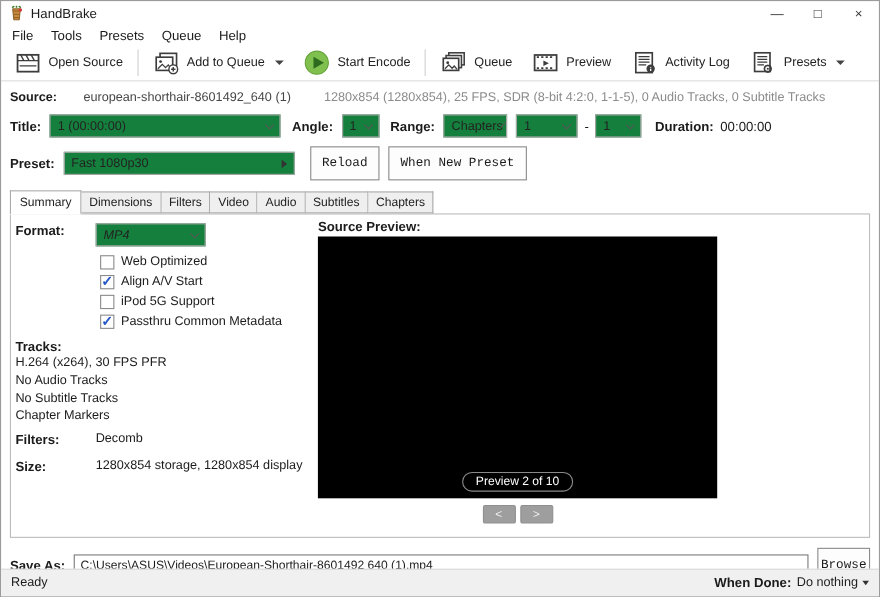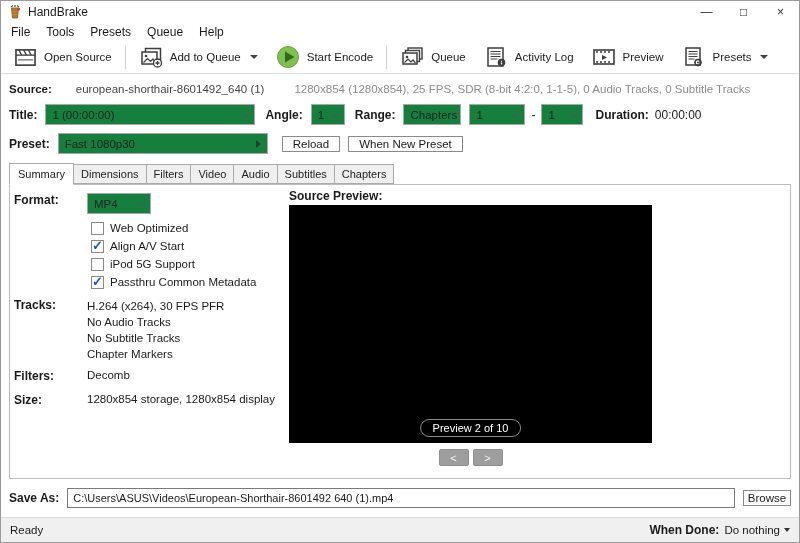--- a/index.html
+++ b/index.html
@@ -63,23 +63,23 @@
   .c-rfrom { width: 56px; margin-right: 6px; }
   .c-rto   { width: 42px; margin-right: 12px; }
   .gap-l { margin-left: 10px; }
   .range-dash { margin: 0 6px 0 0; }
 
   
   .preset-row { margin: 8px 0 0 8px; display: flex; align-items: center; }
   .preset-row .blabel { margin-right: 8px; }
   .c-preset { width: 210px; }
   .btn {
-    height: 16px; background: #fdfdfd; border: 1px solid #8a8a8a;
+    height: 31px; background: #fdfdfd; border: 1px solid #8a8a8a;
     font-size: 11.5px; padding: 0 10px; display: inline-flex; align-items: center; justify-content: center;
-    font-family: Liberation Sans, sans-serif; color:#1b1b1b;
+    font-family: Liberation Mono, monospace; color:#1b1b1b;
   }
   .btn-reload { margin-left: 14px; }
   .btn-savenew { margin-left: 8px; }
 
   
   .tabwrap { margin: 11px 8px 0 8px; }
   .tabstrip { display: flex; align-items: flex-end; height: 19px; position: relative; z-index: 2; }
   .tab {
     font-size: 11px; padding: 3px 7px 3px 7px; background: #efefef;
     border: 1px solid #ababab; border-left: none; color: #222;
@@ -87,27 +87,27 @@
   .tab:first-child { border-left: 1px solid #ababab; }
   .tab.active { background: #fff; border-left: 1px solid #ababab; padding: 4px 8px 4px 8px; margin-bottom: -1px; border-bottom: 1px solid #fff; position: relative; z-index: 3; }
   .tabpage {
     border: 1px solid #bcbcbc; background: #fff; height: 295px; position: relative; z-index: 1;
   }
 
   
   .sum-left { position: absolute; left: 4px; top: 8px; width: 272px; }
   .srow { display: flex; }
   .slabel { width: 73px; font-weight: bold; font-size: 12px; flex-shrink: 0; }
-  .c-format { width: 64px; height: 21px; }
+  .c-format { width: 100px; height: 21px; font-style: italic; }
   .fmt-row { margin-bottom: 5px; }
   .cbx-row { display: flex; align-items: center; height: 18px; margin-left: 77px; }
   .cbx { width: 13px; height: 13px; border: 1px solid #8a8a8a; background: #fff; margin-right: 6px; position: relative; flex-shrink: 0; }
   .cbx.checked::after { content: "✓"; position: absolute; left: 0px; top: -3px; font-size: 13px; font-weight: bold; color: #2456c8; }
   .cbx-label { font-size: 11.5px; }
-  .tracks-row { margin-top: 7px; }
+  .tracks-row { margin-top: 7px; flex-direction: column; }
   .track-line { font-size: 11.5px; line-height: 16px; }
   .filters-row { margin-top: 7px; }
   .size-row { margin-top: 10px; }
   .sval { font-size: 11.5px; }
 
   
   .preview-heading { position: absolute; left: 279px; top: 4px; font-weight: bold; font-size: 12px; }
   .preview-box { position: absolute; left: 279px; top: 20px; width: 363px; height: 238px; background: #000; }
   .preview-badge {
     position: absolute; left: 50%; bottom: 6px; transform: translateX(-50%);
@@ -216,37 +216,37 @@
           <rect x="3" y="7" width="14" height="11" fill="#fff" stroke="#3d3d3d" stroke-width="1.5"></rect>
           <circle cx="7" cy="11" r="1.3" fill="#3d3d3d"></circle>
           <path d="M4.5 16.5 l3.5 -3.5 3 3 2 -2 2.5 3" fill="none" stroke="#3d3d3d" stroke-width="1.2"></path>
         </svg>
       </span>
       <span>Queue</span>
     </div>
     <div class="tool-item">
       <span class="icon">
         <svg width="24" height="22" viewBox="0 0 24 22">
+          <rect x="2" y="4" width="20" height="14" fill="none" stroke="#3d3d3d" stroke-width="1.6"></rect>
+          <path d="M4 6 h2 M8 6 h2 M12 6 h2 M16 6 h2 M4 16 h2 M8 16 h2 M12 16 h2 M16 16 h2" stroke="#3d3d3d" stroke-width="1.6"></path>
+          <path d="M10 9 l5 2.5 -5 2.5 z" fill="#3d3d3d"></path>
+        </svg>
+      </span>
+      <span>Preview</span>
+    </div>
+    <div class="tool-item">
+      <span class="icon">
+        <svg width="24" height="22" viewBox="0 0 24 22">
           <rect x="4" y="2" width="15" height="18" fill="#fff" stroke="#3d3d3d" stroke-width="1.5"></rect>
           <path d="M6.5 5.5 h10 M6.5 8 h10 M6.5 10.5 h10 M6.5 13 h7" stroke="#3d3d3d" stroke-width="1.2"></path>
           <circle cx="17.5" cy="16.5" r="3.8" fill="#3d3d3d"></circle>
           <path d="M17.5 14.8 v0.9 M17.5 16.6 v2" stroke="#fff" stroke-width="1.2"></path>
         </svg>
       </span>
       <span>Activity Log</span>
-    </div>
-    <div class="tool-item">
-      <span class="icon">
-        <svg width="24" height="22" viewBox="0 0 24 22">
-          <rect x="2" y="4" width="20" height="14" fill="none" stroke="#3d3d3d" stroke-width="1.6"></rect>
-          <path d="M4 6 h2 M8 6 h2 M12 6 h2 M16 6 h2 M4 16 h2 M8 16 h2 M12 16 h2 M16 16 h2" stroke="#3d3d3d" stroke-width="1.6"></path>
-          <path d="M10 9 l5 2.5 -5 2.5 z" fill="#3d3d3d"></path>
-        </svg>
-      </span>
-      <span>Preview</span>
     </div>
     <div class="tool-item">
       <span class="icon">
         <svg width="24" height="22" viewBox="0 0 24 22">
           <rect x="5" y="2" width="14" height="17" fill="#fff" stroke="#3d3d3d" stroke-width="1.5"></rect>
           <path d="M7.5 5.5 h9 M7.5 8 h9 M7.5 10.5 h9 M7.5 13 h6" stroke="#3d3d3d" stroke-width="1.2"></path>
           <circle cx="17" cy="16.5" r="3" fill="none" stroke="#3d3d3d" stroke-width="1.4"></circle>
           <circle cx="17" cy="16.5" r="1" fill="#3d3d3d"></circle>
           <path d="M17 12.8 v1.2 M17 19 v1.2 M13.3 16.5 h1.2 M19.5 16.5 h1.2 M14.4 13.9 l0.9 0.9 M18.7 18.2 l0.9 0.9 M19.6 13.9 l-0.9 0.9 M15.3 18.2 l-0.9 0.9" stroke="#3d3d3d" stroke-width="1.1"></path>
         </svg>

